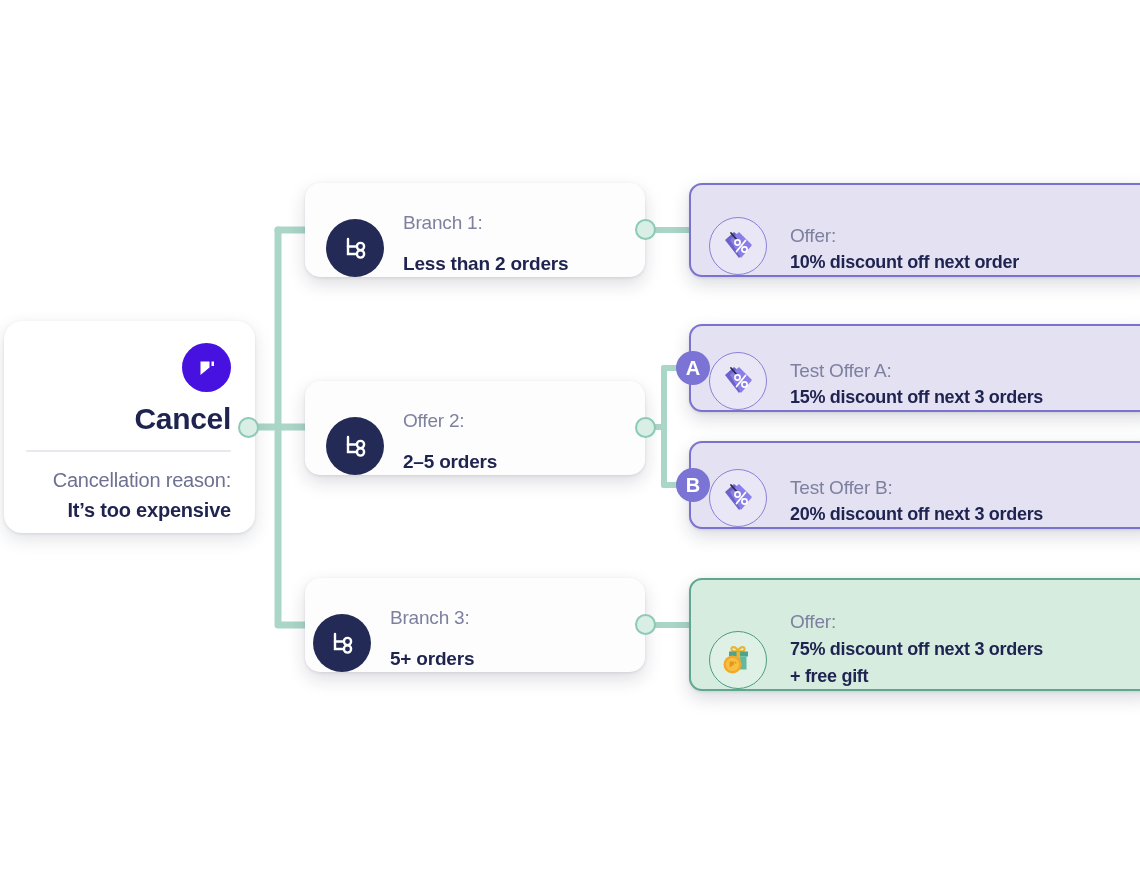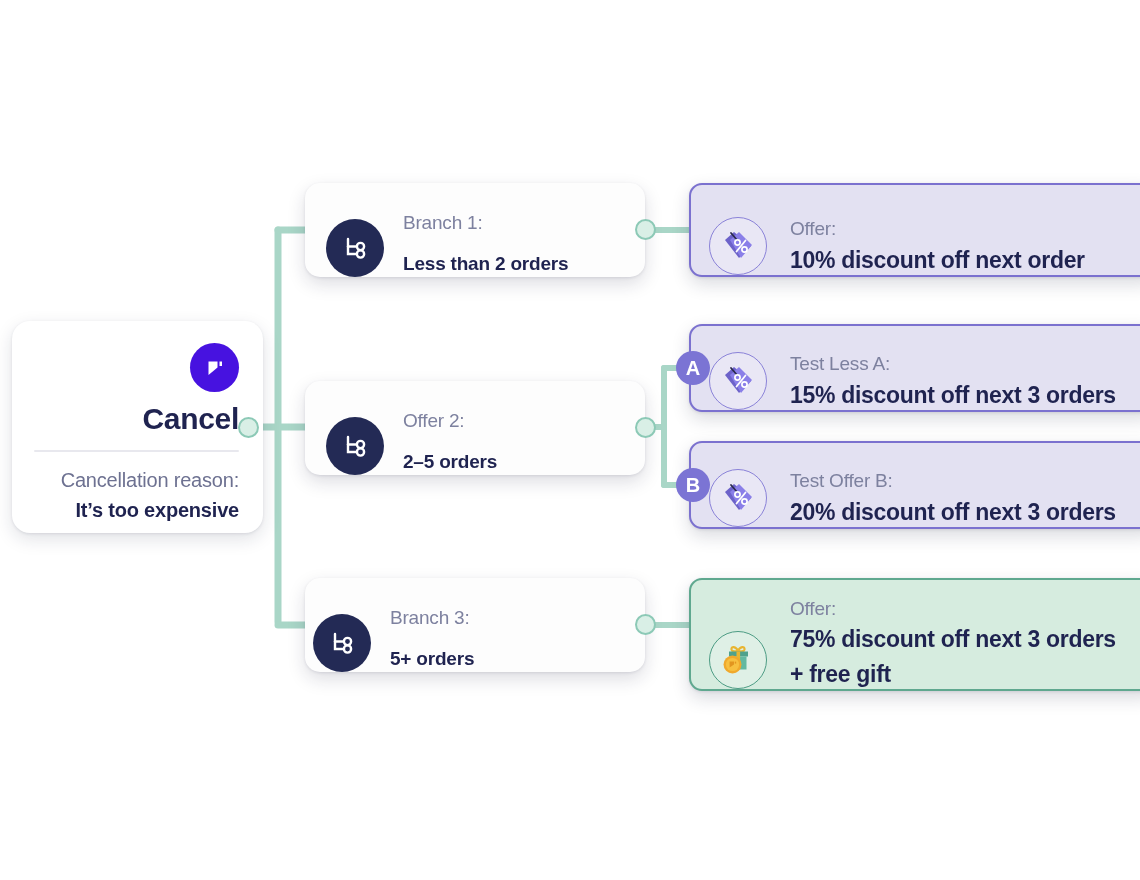--- a/index.html
+++ b/index.html
@@ -35,21 +35,21 @@
   .card {
     position: absolute;
     box-sizing: border-box;
     display: flex;
     align-items: flex-end;
     border-radius: 14px;
   }
 
   
   .cancel-card {
-    left: 12px;
+    left: 4px;
     top: 321px;
     width: 251px;
     height: 212px;
     background: #ffffff;
     border-radius: 18px;
     box-shadow: 0 6px 18px rgba(25,28,60,0.13), 0 1px 3px rgba(25,28,60,0.10);
     flex-direction: column;
     justify-content: flex-start;
     padding: 20px 24px 0 24px;
   }
@@ -175,21 +175,21 @@
     flex-direction: column;
     justify-content: center;
   }
   .offer-label {
     font-size: 19px;
     color: #7d819f;
     letter-spacing: -0.2px;
     line-height: 1.25;
   }
   .offer-value {
-    font-size: 23px;
+    font-size: 18px;
     font-weight: bold;
     color: #1f2350;
     letter-spacing: -0.3px;
     line-height: 1.32;
     margin-top: 4px;
   }
 
   
   .ab-badge {
     position: absolute;
@@ -333,21 +333,21 @@
       <svg width="40" height="40" viewBox="0 0 40 40">
         <path d="M7 14 L16 6 L33 20 L21 32 Z" fill="#6c62c9"></path>
         <path d="M12 14 L21 6 L34 19 L23 32 Z" fill="#8a7fe8"></path>
         <line x1="13" y1="7" x2="19" y2="14" stroke="#2b2b4d" stroke-width="1.8" stroke-linecap="round"></line>
         <circle cx="19.5" cy="16.5" r="2.6" fill="none" stroke="#ffffff" stroke-width="1.7"></circle>
         <circle cx="26.5" cy="23.5" r="2.6" fill="none" stroke="#ffffff" stroke-width="1.7"></circle>
         <line x1="27.5" y1="14.5" x2="18.5" y2="25.5" stroke="#ffffff" stroke-width="1.8" stroke-linecap="round"></line>
       </svg>
     </div>
     <div class="offer-text">
-      <div class="offer-label">Test Less A:</div>
+      <div class="offer-label">Test Offer A:</div>
       <div class="offer-value">15% discount off next 3 orders</div>
     </div>
   </div>
 
   <div class="ab-badge badge-b">B</div>
   <div class="card offer-card offer-purple offer-b">
     <div class="offer-icon-ring ring-purple">
       <svg width="40" height="40" viewBox="0 0 40 40">
         <path d="M7 14 L16 6 L33 20 L21 32 Z" fill="#6c62c9"></path>
         <path d="M12 14 L21 6 L34 19 L23 32 Z" fill="#8a7fe8"></path>

